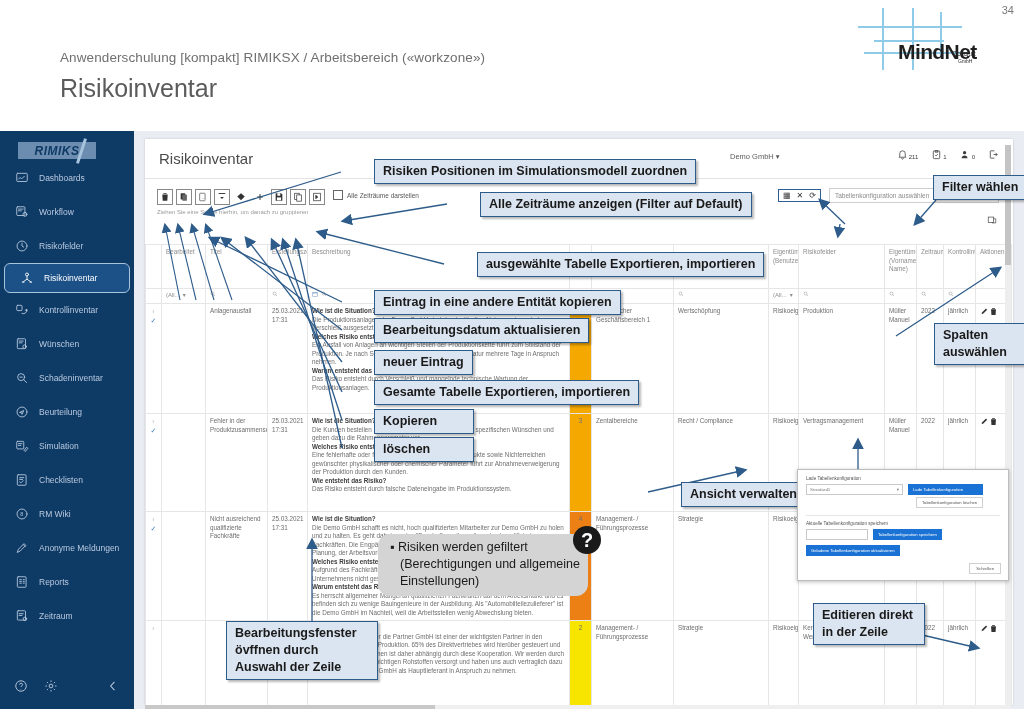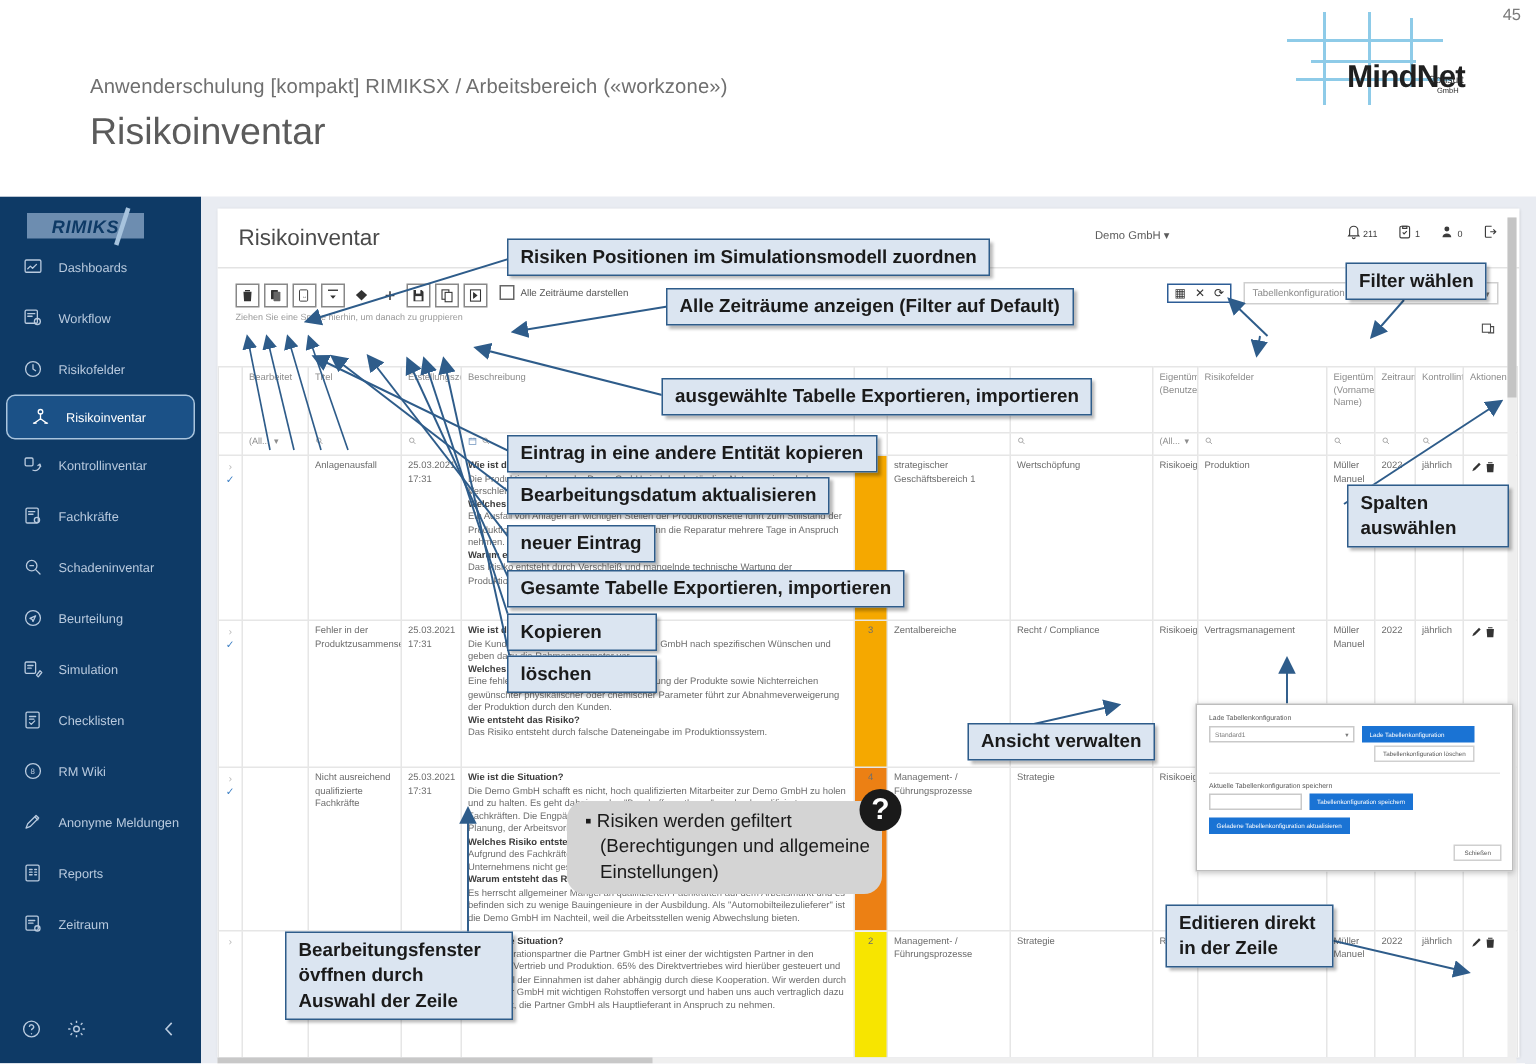--- a/index.html
+++ b/index.html
@@ -195,20 +195,21 @@
     position:absolute;
     background:#dbe5f1;
     border:1px solid #2e5c8a;
     color:#1a1a1a;
     font-size:12.5px;
     font-weight:bold;
     padding:3px 8px;
     box-shadow: 2px 2px 2px rgba(0,0,0,.28);
     white-space:nowrap;
     line-height:1.35;
+    margin-left:36px;
   }
   .callout.multiline { white-space:normal; }
   svg.arrows { position:absolute; left:0; top:0; width:1024px; height:709px; pointer-events:none; }
 
   
   .bubble {
     position:absolute; left:378px; top:534px; width:210px; height:62px;
     background:#d4d4d4; border-radius:12px;
     font-size:12.5px; color:#1a1a1a; padding:5px 8px 23px 12px;
     line-height:1.35;
@@ -251,21 +252,21 @@
   .cfg-popup .btn-blue2 {
     background:#1a73d4; color:#fff; font-size:4.2px; padding:3px 5px;
     display:inline-block; margin-top:5px;
   }
 </style>
 </head>
 <body>
 
 <div id="root">
 
-  <div class="slide-page-no">45</div>
+  <div class="slide-page-no">34</div>
 
   <div class="logo-wrap">
     <div class="logo-grid">
       <i style="left:4px;  top:18px; width:104px; height:2px;"></i>
       <i style="left:10px; top:44px; width:104px; height:2px;"></i>
       <i style="left:28px; top:0;    width:2px;   height:62px;"></i>
       <i style="left:58px; top:0;    width:2px;   height:62px;"></i>
       <i style="left:86px; top:4px;  width:2px;   height:46px;"></i>
       <i style="left:20px; top:32px; width:70px;  height:2px;"></i>
     </div>
@@ -336,21 +337,21 @@
             <span>Kontrollinventar</span>
           </div>
           <div class="nav-item">
             <span class="ico">
               <svg viewBox="0 0 24 24" fill="none" stroke="#b9cade" stroke-width="1.5" stroke-linecap="round" stroke-linejoin="round">
                 <rect x="4" y="3" width="14" height="17" rx="1.5"></rect>
                 <path d="M7 7h7M7 10h5"></path>
                 <circle cx="16.5" cy="16.5" r="3"></circle>
               </svg>
             </span>
-            <span>Fachkräfte</span>
+            <span>Wünschen</span>
           </div>
           <div class="nav-item">
             <span class="ico">
               <svg viewBox="0 0 24 24" fill="none" stroke="#b9cade" stroke-width="1.5" stroke-linecap="round" stroke-linejoin="round">
                 <circle cx="10.5" cy="10.5" r="6"></circle>
                 <path d="M15 15l5 5"></path>
                 <path d="M8.5 10.5h4"></path>
               </svg>
             </span>
             <span>Schadeninventar</span>

